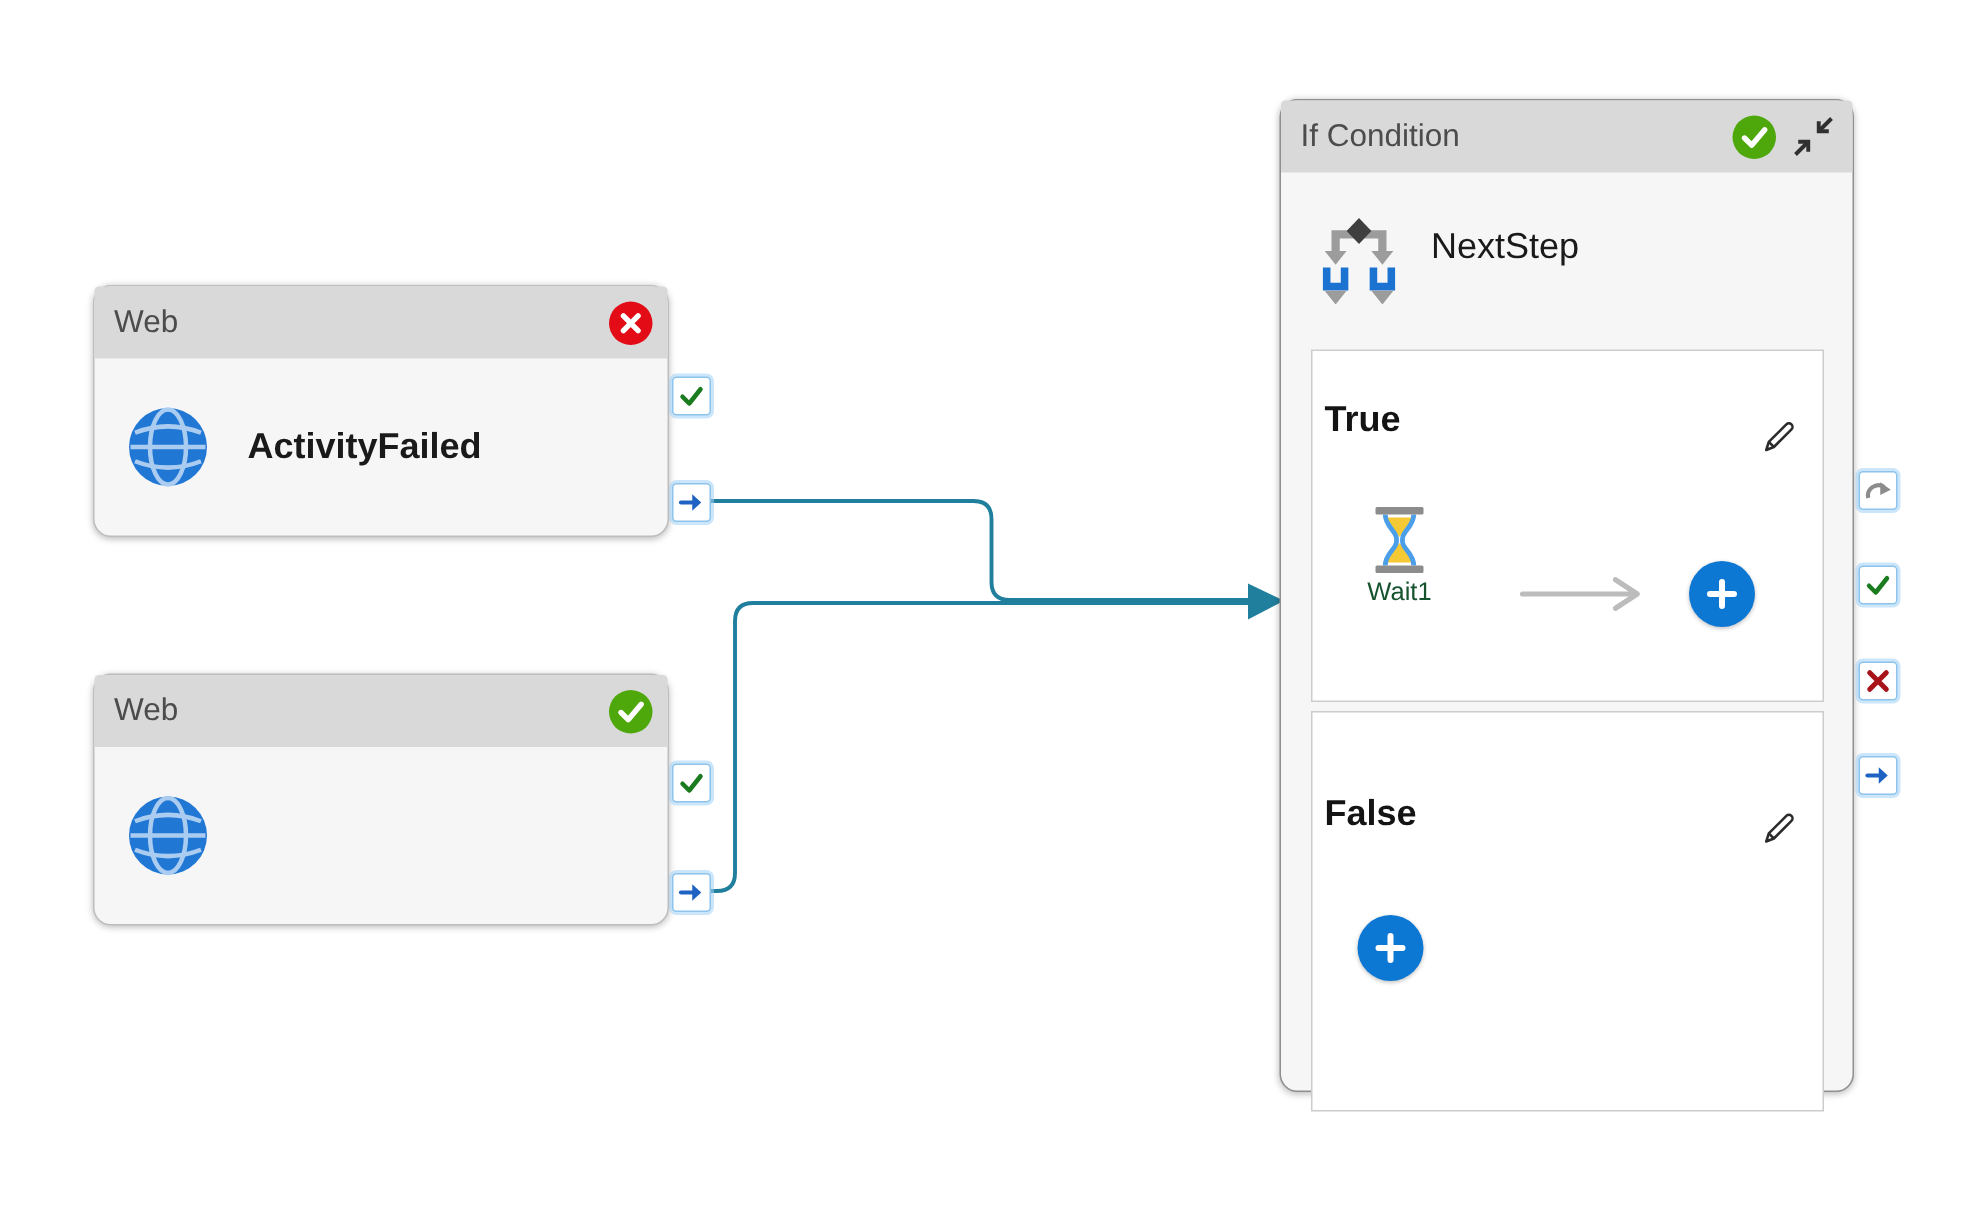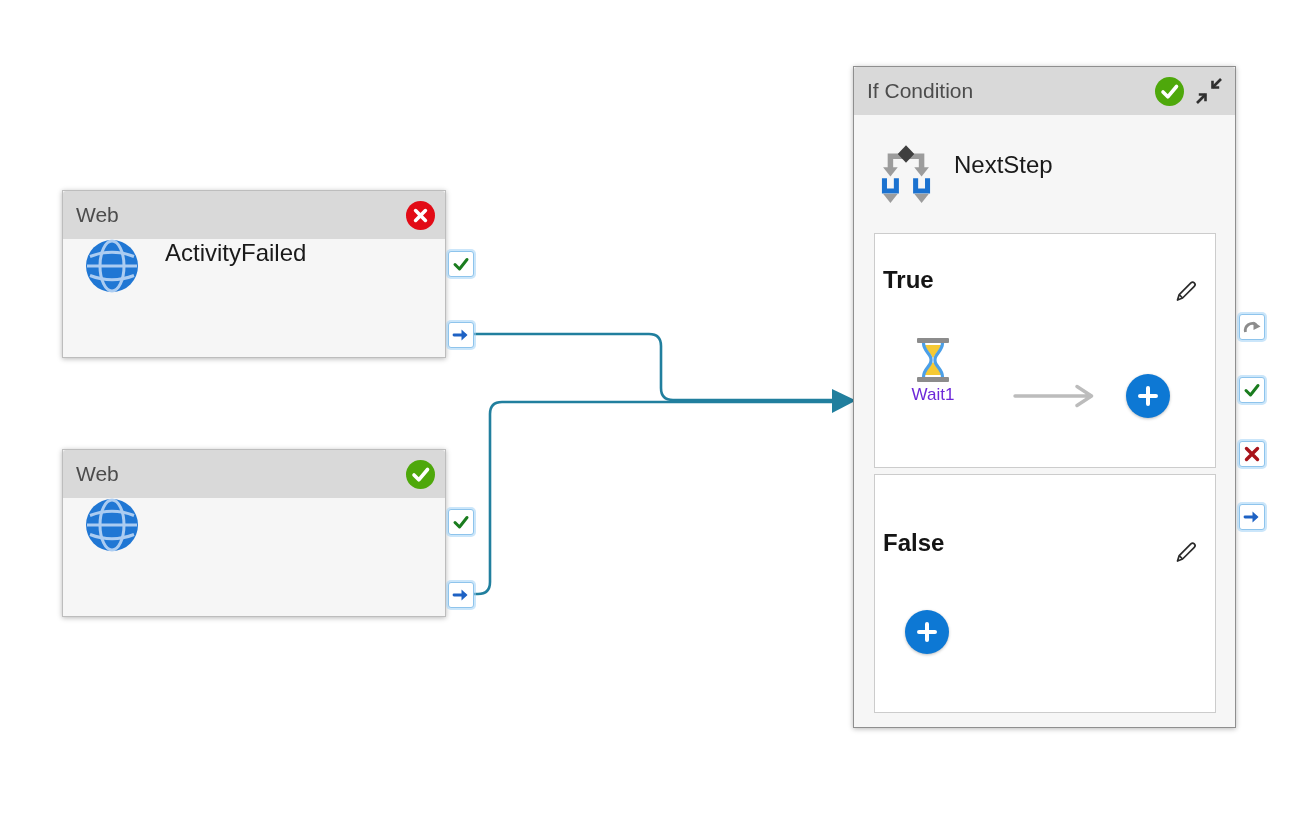--- a/index.html
+++ b/index.html
@@ -10,44 +10,45 @@
     overflow: hidden;
     position: relative;
   }
   .canvas { position: absolute; inset: 0; }
 
   
   .node {
     position: absolute;
     background: #f6f6f6;
     border: 1px solid #bdbdbd;
-    border-radius: 0;
+    border-radius: 12px;
     box-shadow: 0 1px 5px rgba(0,0,0,.28);
     box-sizing: border-box;
   }
   .node-header {
     height: 48px;
     background: #d9d9d9;
     border-radius: 3px 3px 0 0;
     display: flex; align-items: center;
     padding: 0 10px 0 13px;
     box-sizing: border-box;
   }
   .node-title { font-size: 21px; color: #4c4c4c; flex: 1 1 auto; }
   .status-badge {
     width: 29px; height: 29px; border-radius: 50%;
     display: flex; align-items: center; justify-content: center;
     flex: 0 0 auto;
   }
   .status-failed   { background: #e20b16; }
   .status-succeeded{ background: #4ea80b; }
   .node-body {
-    display: flex; 
+    display: flex; align-items: center;
     padding-left: 22px; gap: 26px;
     height: 118px;
+    font-weight: bold;
   }
   .node-name { font-size: 24px; color: #1a1a1a; }
 
   
   .port {
     position: absolute;
     width: 26px; height: 26px;
     background: #ffffff;
     border: 1px solid #8ec4ec;
     border-radius: 3px;
@@ -74,21 +75,21 @@
   }
   .edit-btn { position: absolute; width: 28px; height: 28px; cursor: pointer; }
   .add-btn {
     position: absolute; width: 44px; height: 44px; border-radius: 50%;
     background: #0d78d4;
     display: flex; align-items: center; justify-content: center;
     box-shadow: 0 1px 3px rgba(0,0,0,.25);
     cursor: pointer;
   }
   .wait-activity { position: absolute; text-align: center; width: 76px; }
-  .wait-label { font-size: 17px; color: #6d28d9; margin-top: 3px; }
+  .wait-label { font-size: 17px; color: #14532d; margin-top: 3px; }
   .flow-arrow { position: absolute; }
 
   .collapse-btn { width: 32px; height: 32px; margin-left: 9px; flex: 0 0 auto; cursor: pointer; }
 
   svg { display: block; }
   .edges { position: absolute; inset: 0; pointer-events: none; }
 </style>
 </head>
 <body>
 
@@ -232,21 +233,21 @@
           <path d="M2 12 H77 M64 2.5 L78.5 12 L64 21.5" stroke="#bcbcbc" stroke-width="3.4" fill="none" stroke-linecap="round" stroke-linejoin="round"></path>
         </svg>
       </span>
       <span class="add-btn" style="left:251px; top:140px;">
         <svg width="22" height="22" viewBox="0 0 22 22">
           <path d="M11 3 V19 M3 11 H19" stroke="#ffffff" stroke-width="4" stroke-linecap="round"></path>
         </svg>
       </span>
     </div>
 
-    <div class="branch-panel" style="top:407px; height:239px;">
+    <div class="branch-panel" style="top:407px; height:267px;">
       <span class="branch-label" style="top:54px;">False</span>
       <span class="edit-btn" style="left:297px; top:63px;">
         <svg width="28" height="28" viewBox="0 0 28 28">
           <path d="M5.5 23 L7.2 17.6 L18.9 5.9 a2.4 2.4 0 0 1 3.4 3.4 L10.6 21 L5.5 23 Z" fill="none" stroke="#2b2b2b" stroke-width="1.7" stroke-linejoin="round"></path>
           <path d="M7.2 17.6 L10.6 21" stroke="#2b2b2b" stroke-width="1.7"></path>
         </svg>
       </span>
       <span class="add-btn" style="left:30px; top:135px;">
         <svg width="22" height="22" viewBox="0 0 22 22">
           <path d="M11 3 V19 M3 11 H19" stroke="#ffffff" stroke-width="4" stroke-linecap="round"></path>

